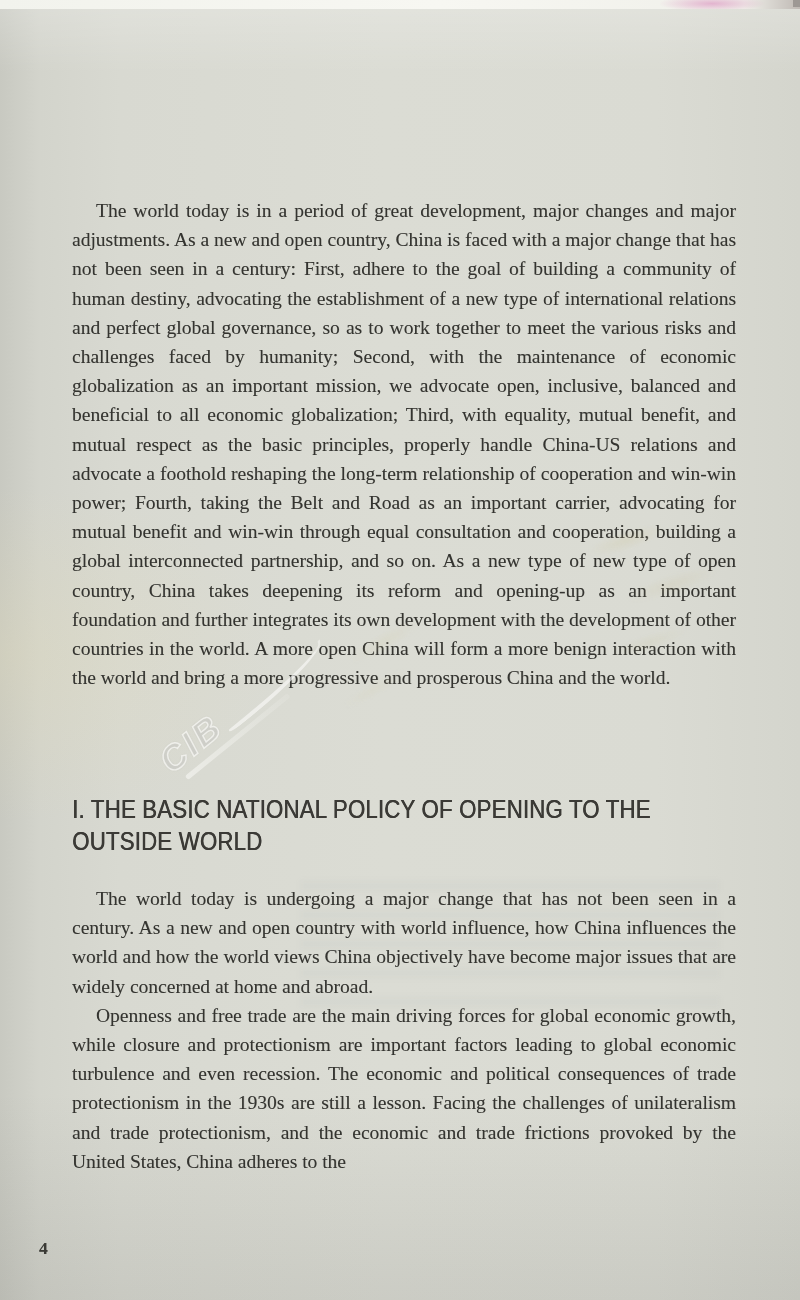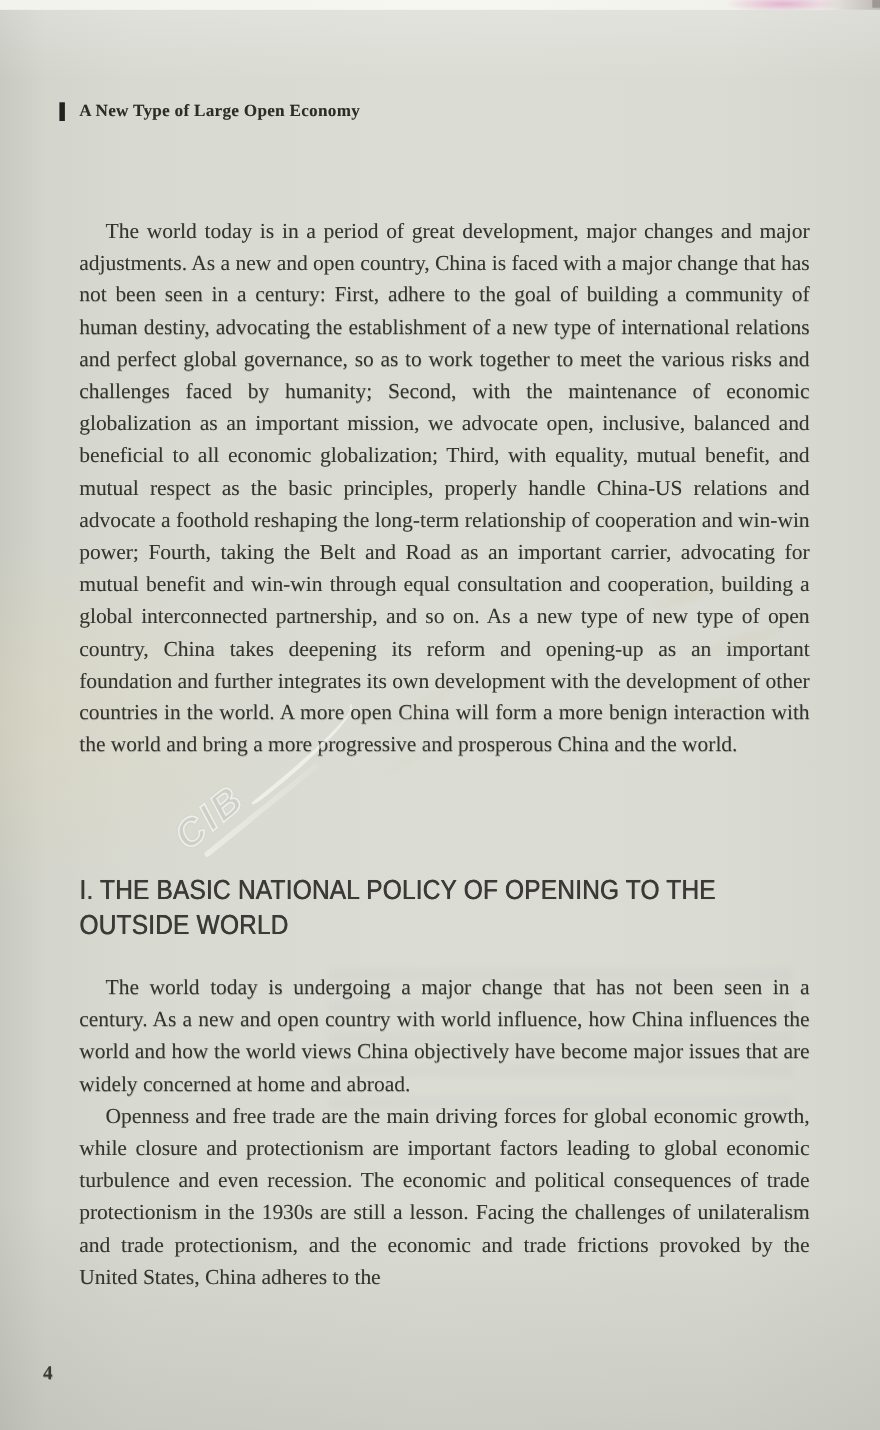--- a/index.html
+++ b/index.html
@@ -123,24 +123,20 @@
 <body>
 
 <div class="scan">
 
   <div class="photo-strip"></div>
   <div class="pink-smudge"></div>
   <div class="corner-sliver"></div>
 
   <div class="paper"></div>
 
-  <div class="running-header">
-    <span class="chapter-bar"></span>
-    <span class="running-title">A New Type of Large Open Economy</span>
-  </div>
 
   <div class="bodytext" id="para1-block">
     <p>The world today is in a period of great development, major changes and major adjustments. As a new and open country, China is faced with a major change that has not been seen in a century: First, adhere to the goal of building a community of human destiny, advocating the establishment of a new type of international relations and perfect global governance, so as to work together to meet the various risks and challenges faced by humanity; Second, with the maintenance of economic globalization as an important mission, we advocate open, inclusive, balanced and beneficial to all economic globalization; Third, with equality, mutual benefit, and mutual respect as the basic principles, properly handle China-US relations and advocate a foothold reshaping the long-term relationship of cooperation and win-win power; Fourth, taking the Belt and Road as an important carrier, advocating for mutual benefit and win-win through equal consultation and cooperation, building a global interconnected partnership, and so on. As a new type of new type of open country, China takes deepening its reform and opening-up as an important foundation and further integrates its own development with the development of other countries in the world. A more open China will form a more benign interaction with the world and bring a more progressive and prosperous China and the world.</p>
   </div>
 
   <div class="smudge smudge-a"></div>
   <div class="smudge smudge-c"></div>
 
   <h2 class="section-heading" style="margin:0;">
     <div>I. THE BASIC NATIONAL POLICY OF OPENING TO THE</div>

